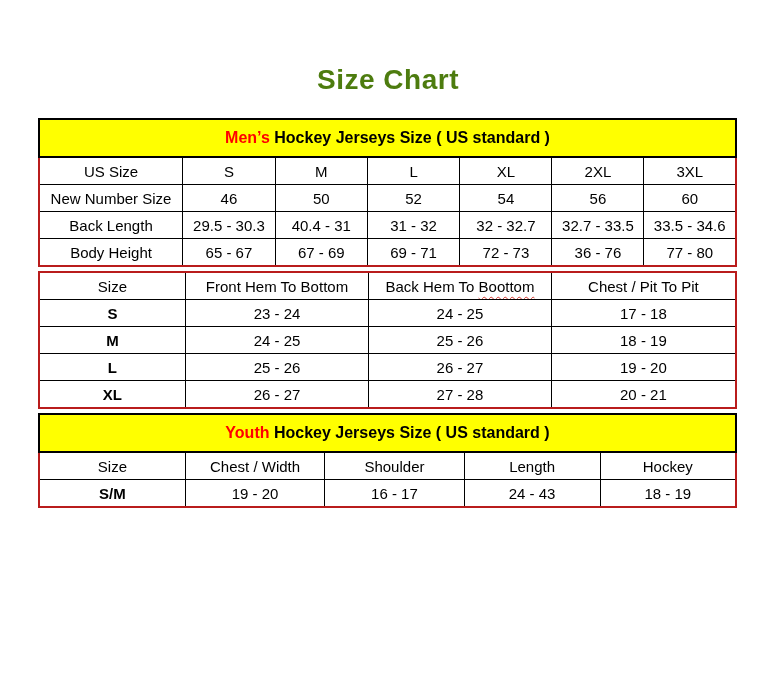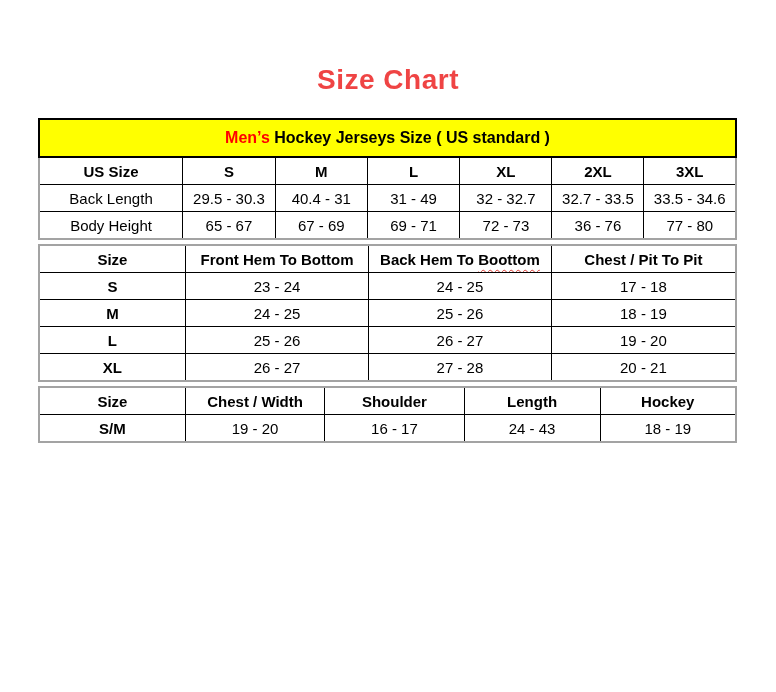--- a/index.html
+++ b/index.html
@@ -11,53 +11,53 @@
   }
   .page { width: 776px; height: 692px; overflow: hidden; background: #ffffff; }
 
   .page-title {
     margin: 0;
     padding-top: 64px;
     text-align: center;
     font-size: 28px;
     font-weight: bold;
     letter-spacing: 0.5px;
-    color: #ef4444;
+    color: #4d7c0f;
   }
 
   .chart-wrap { margin: 22px 39px 0 38px; }
 
   table.chart {
     width: 699px;
     border-collapse: collapse;
     table-layout: fixed;
     margin-bottom: 4px;
   }
   table.chart td {
     border: 1px solid #000000;
     text-align: center;
     vertical-align: middle;
     font-size: 15px;
     height: 26px;
     padding: 0 2px;
     overflow: hidden;
     white-space: nowrap;
   }
-  table.chart { border: 2px solid #a3a3a3; }
+  table.chart { border: 2px solid #b91c1c; }
 
   tr.band td {
     background: #FFFF00;
     height: 36px;
     font-weight: bold;
     font-size: 16px;
     border: 2px solid #000000;
   }
   tr.band .hl { color: #FF0000; }
 
-  tr.head td { font-weight: bold; }
+  tr.head td { font-weight: normal; }
   td.rowlabel-bold { font-weight: bold; }
 
   .misspell {
     text-decoration: underline wavy #D83931;
     text-decoration-thickness: 1px;
     text-underline-offset: 4px;
   }
 </style>
 </head>
 <body>
@@ -85,24 +85,33 @@
         <tr class="head">
           <td>US Size</td>
           <td>S</td>
           <td>M</td>
           <td>L</td>
           <td>XL</td>
           <td>2XL</td>
           <td>3XL</td>
         </tr>
         <tr>
+          <td>New Number Size</td>
+          <td>46</td>
+          <td>50</td>
+          <td>52</td>
+          <td>54</td>
+          <td>56</td>
+          <td>60</td>
+        </tr>
+        <tr>
           <td>Back Length</td>
           <td>29.5 - 30.3</td>
           <td>40.4 - 31</td>
-          <td>31 - 49</td>
+          <td>31 - 32</td>
           <td>32 - 32.7</td>
           <td>32.7 - 33.5</td>
           <td>33.5 - 34.6</td>
         </tr>
         <tr>
           <td>Body Height</td>
           <td>65 - 67</td>
           <td>67 - 69</td>
           <td>69 - 71</td>
           <td>72 - 73</td>
@@ -155,20 +164,23 @@
 
     <table class="chart">
       <colgroup>
         <col style="width:21%">
           <col style="width:20%">
           <col style="width:20%">
           <col style="width:19.5%">
           <col style="width:19.5%">
       </colgroup>
       <tbody>
+        <tr class="band">
+          <td colspan="5"><span class="hl">Youth</span><span> Hockey Jerseys Size ( US standard )</span></td>
+        </tr>
         <tr class="head">
           <td>Size</td>
           <td>Chest / Width</td>
           <td>Shoulder</td>
           <td>Length</td>
           <td>Hockey</td>
         </tr>
         <tr>
           <td class="rowlabel-bold">S/M</td>
           <td>19 - 20</td>

